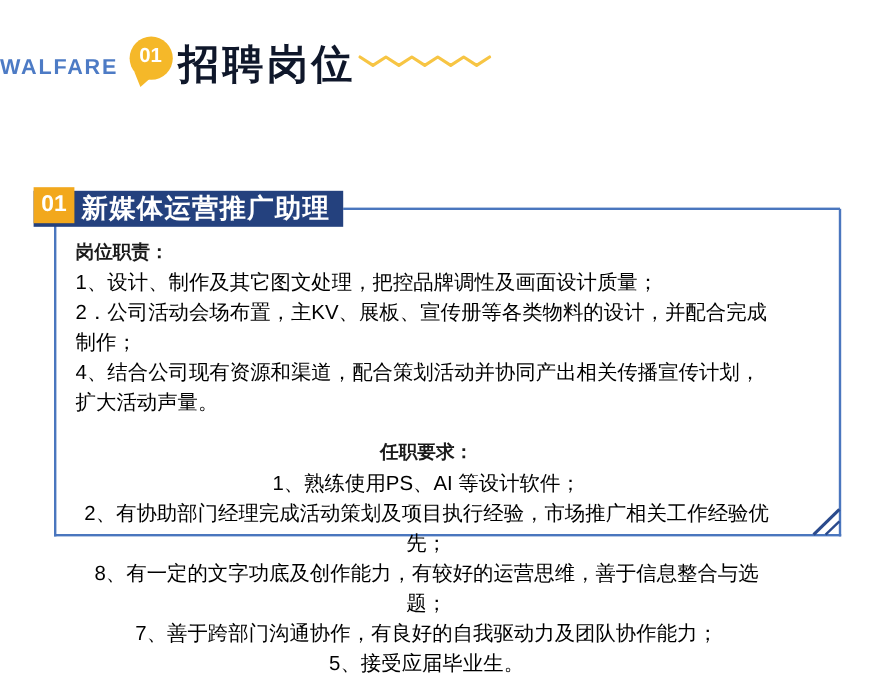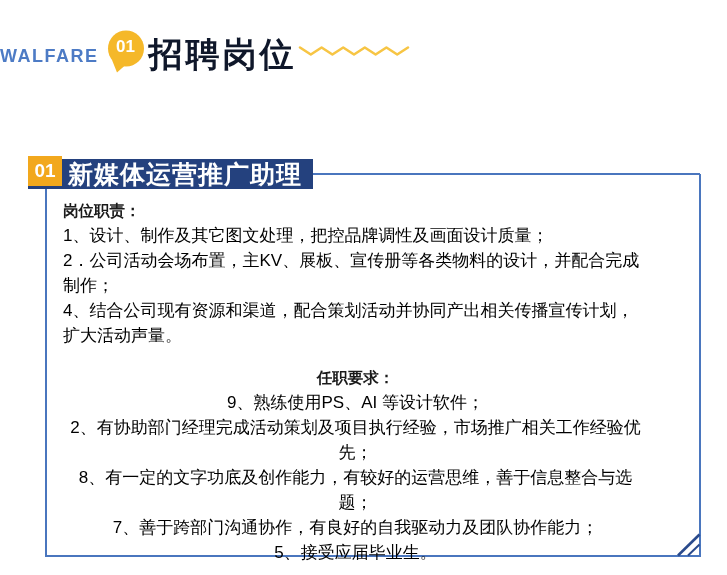--- a/index.html
+++ b/index.html
@@ -42,28 +42,28 @@
   .job-label {
     position: relative; background: #24417E; height: 30px;
     display: flex; align-items: center; padding: 0 11px 0 40px;
   }
   .job-badge {
     position: absolute; left: 0; top: -3px; width: 34px; height: 30px;
     background: #F2A81D; color: #ffffff; font-size: 19px; font-weight: 700;
     display: flex; align-items: center; justify-content: center;
   }
   .job-title {
-    color: #ffffff; font-size: 25px; font-weight: 700; letter-spacing: 1px;
+    color: #ffffff; font-size: 22px; font-weight: 700; letter-spacing: 1px;
     white-space: nowrap;
   }
   .header-line { flex: 1; border-top: 2px solid #4A76BE; align-self: center; }
 
   
   .content-box {
-    position: absolute; left: 45px; top: 174px; width: 656px; height: 383px;
+    position: absolute; left: 45px; top: 174px; width: 656px; height: 273px;
     border-left: 2px solid #4A76BE; border-right: 2px solid #4A76BE;
     border-bottom: 2px solid #4A76BE;
     padding: 24px 51px 0 16px; z-index: 1;
   }
   .sec-heading {
     font-size: 15.5px; font-weight: 700; color: #1a1a1a; line-height: 25px;
   }
   .sec-item { font-size: 17px; color: #000000; line-height: 25px; }
   .sec-requirements { margin-top: 17px; text-align: center; }
   .corner-tri { position: absolute; right: -2px; bottom: -2px; }
@@ -102,21 +102,21 @@
 
     <div class="sec-duties">
       <div class="sec-heading">岗位职责：</div>
       <div class="sec-item">1、设计、制作及其它图文处理，把控品牌调性及画面设计质量；</div>
       <div class="sec-item">2．公司活动会场布置，主KV、展板、宣传册等各类物料的设计，并配合完成制作；</div>
       <div class="sec-item">4、结合公司现有资源和渠道，配合策划活动并协同产出相关传播宣传计划，扩大活动声量。</div>
     </div>
 
     <div class="sec-requirements">
       <div class="sec-heading">任职要求：</div>
-      <div class="sec-item">9、熟练使用PS、AI 等设计软件；</div>
+      <div class="sec-item">1、熟练使用PS、AI 等设计软件；</div>
       <div class="sec-item">2、有协助部门经理完成活动策划及项目执行经验，市场推广相关工作经验优先；</div>
       <div class="sec-item">8、有一定的文字功底及创作能力，有较好的运营思维，善于信息整合与选题；</div>
       <div class="sec-item">7、善于跨部门沟通协作，有良好的自我驱动力及团队协作能力；</div>
       <div class="sec-item">5、接受应届毕业生。</div>
     </div>
 
     <svg class="corner-tri" width="26" height="24" viewBox="0 0 26 24">
       <path d="M3 22.5 L24.5 1.5" fill="none" stroke="#2A4A8C" stroke-width="2.6"></path>
       <path d="M13 22.5 L24.5 11.5" fill="none" stroke="#2A4A8C" stroke-width="2"></path>
     </svg>

